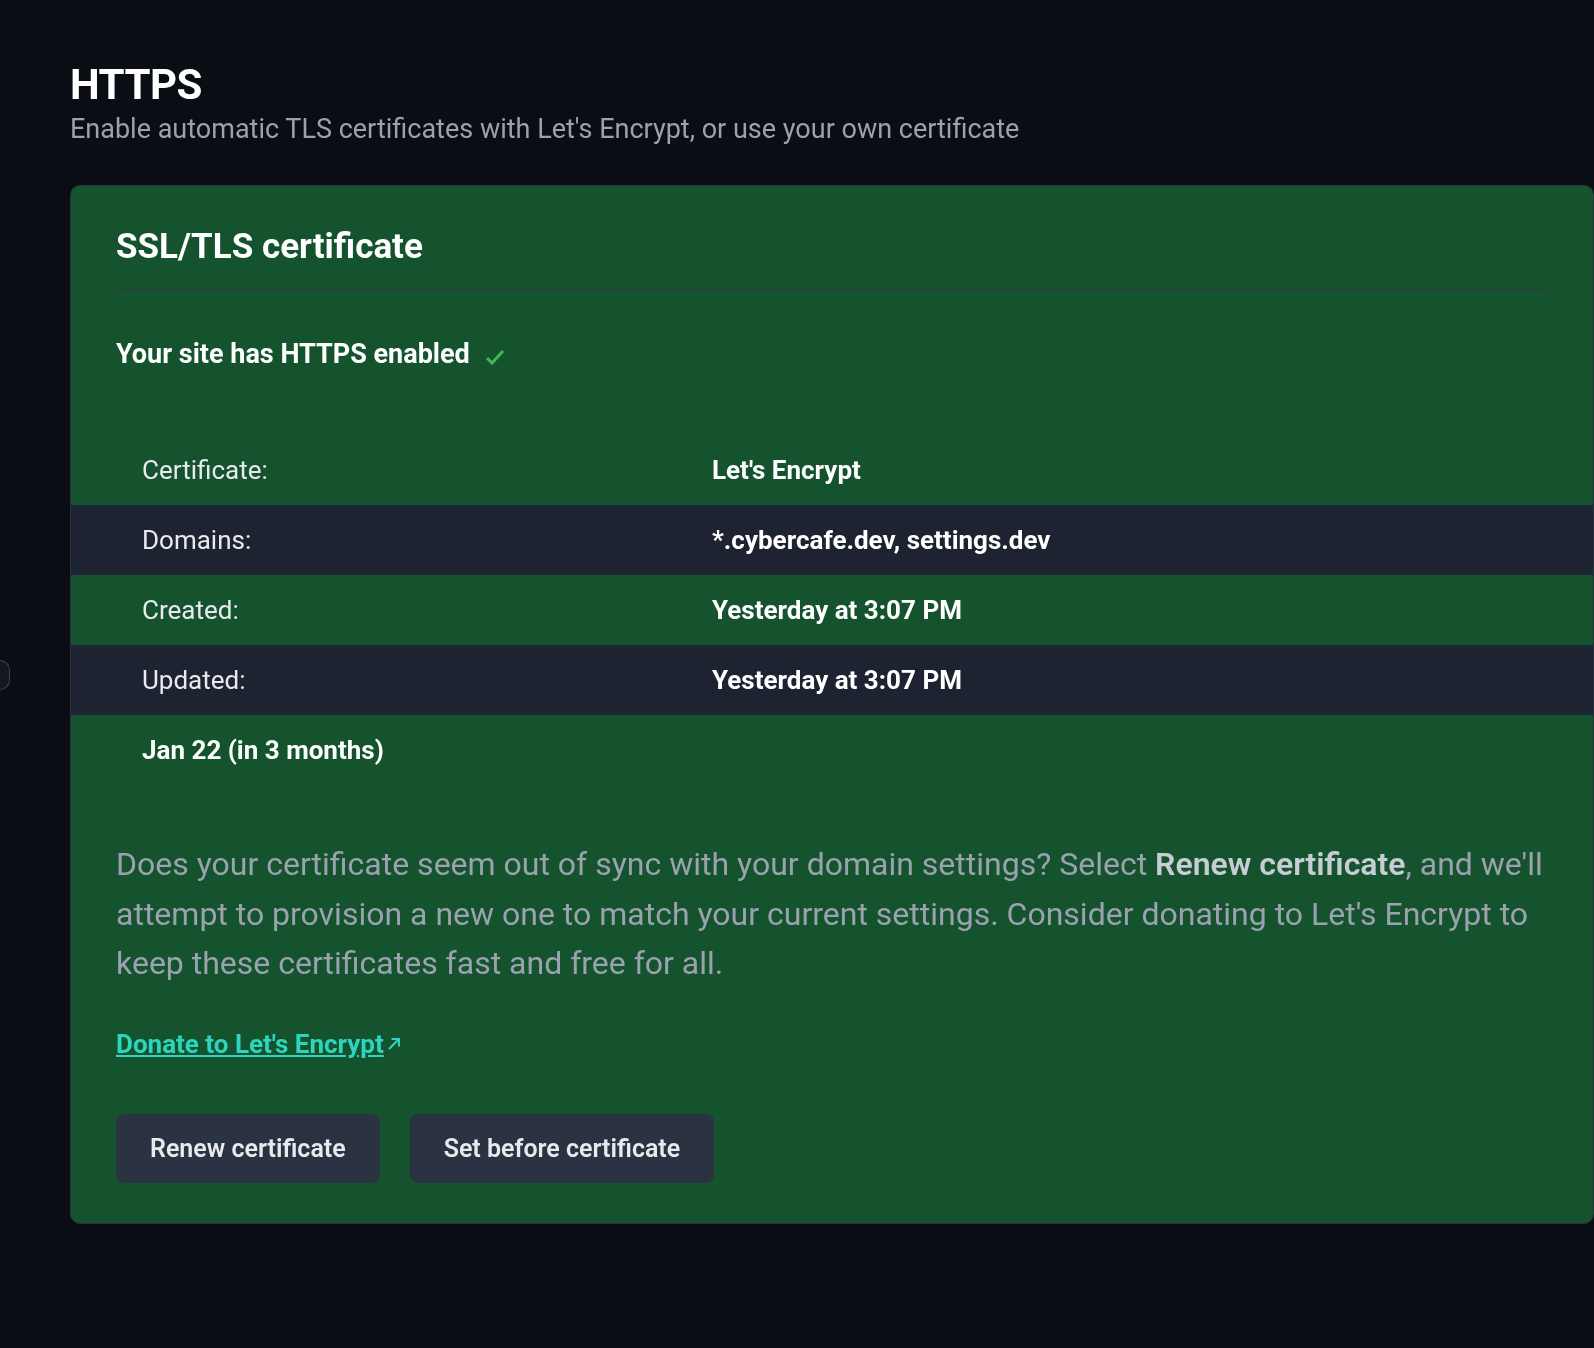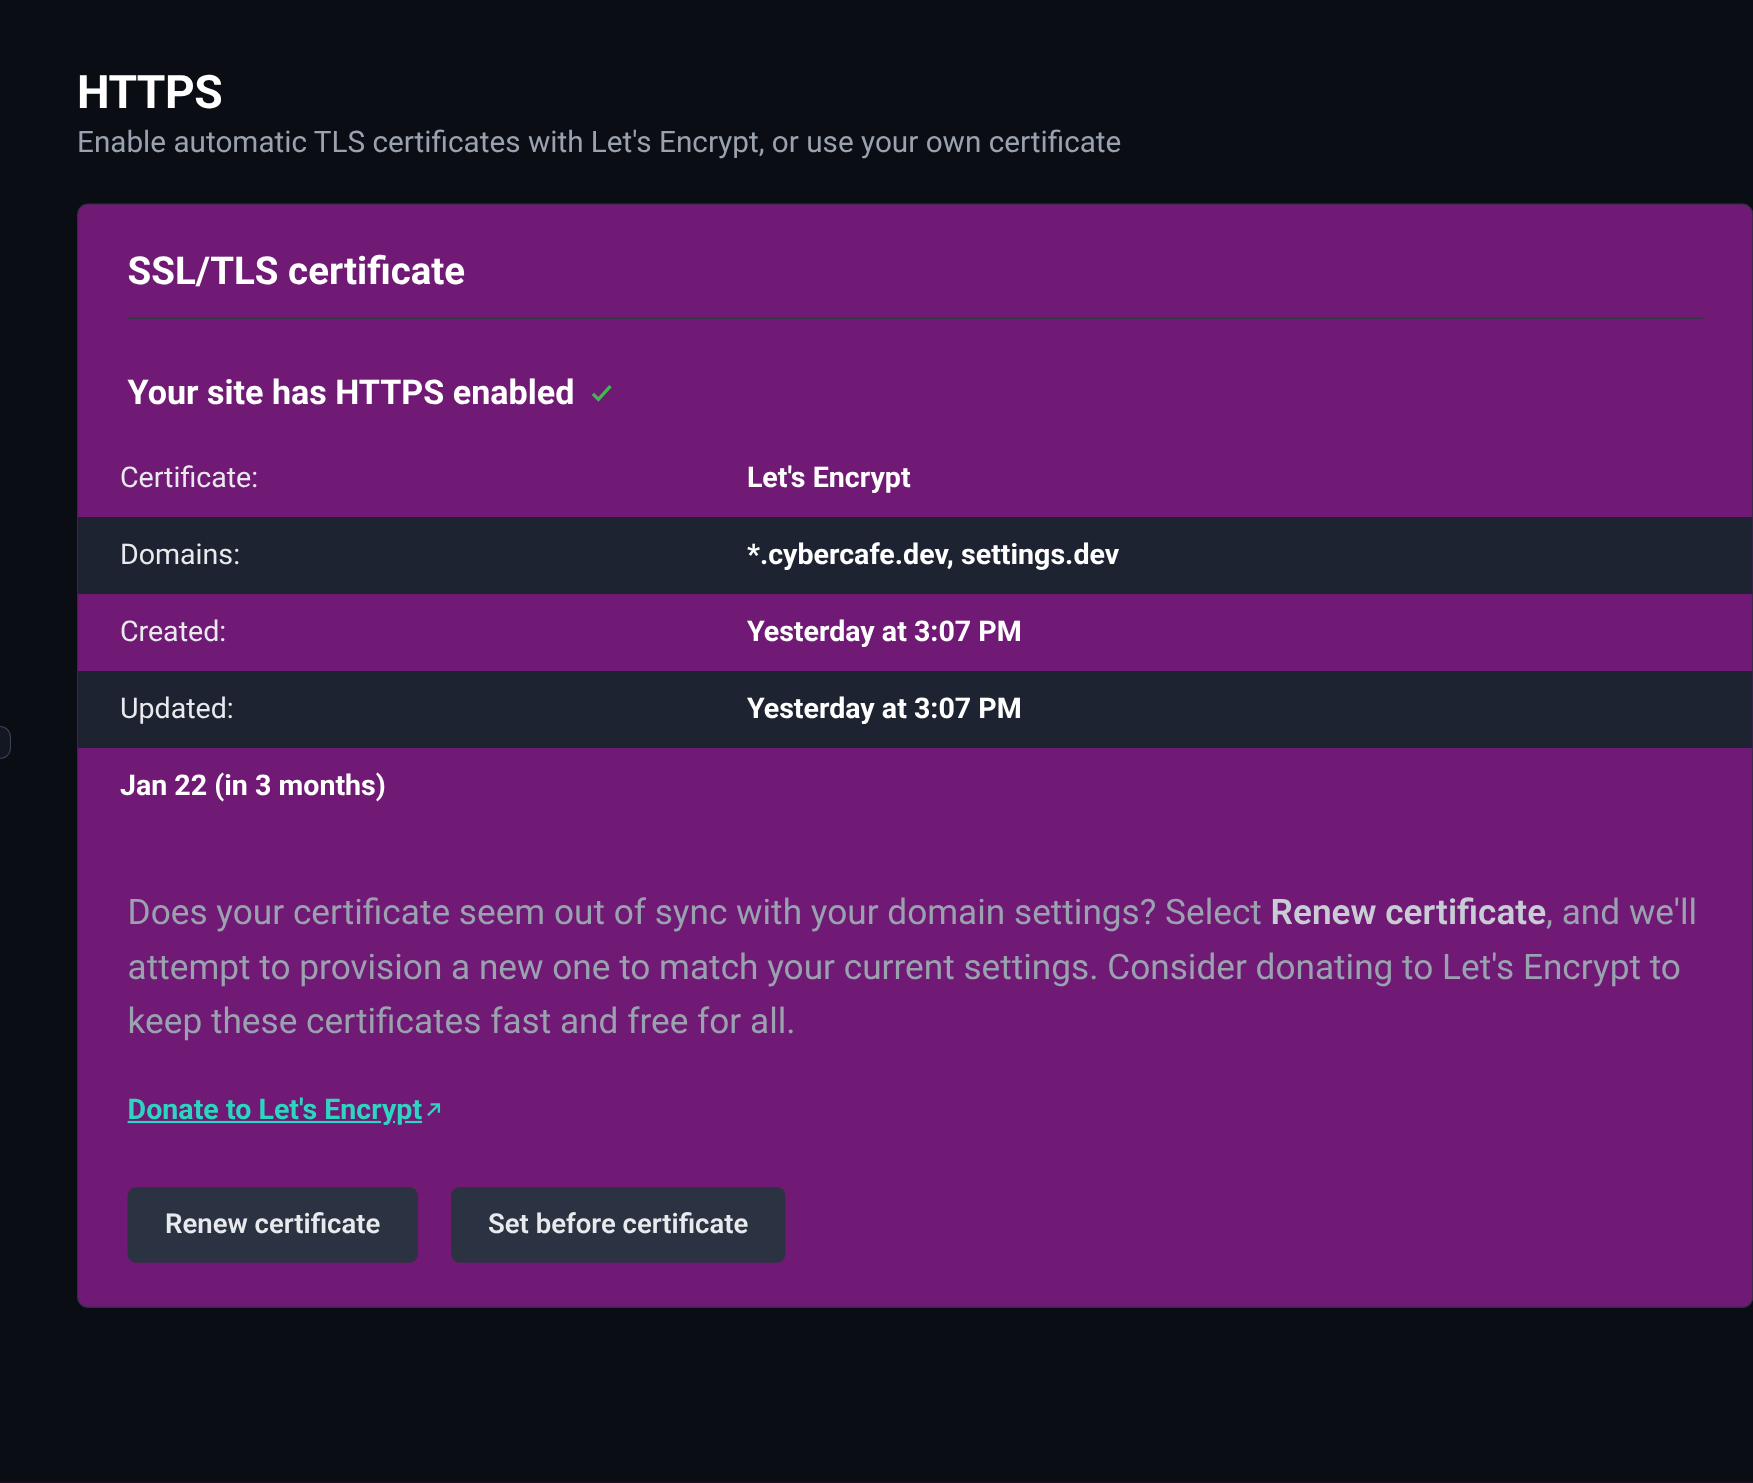--- a/index.html
+++ b/index.html
@@ -26,63 +26,63 @@
     margin-bottom: 4px;
     letter-spacing: -0.5px;
   }
   .page-subtitle {
     font-size: 27px;
     color: #9aa2af;
     margin-bottom: 24px;
     font-weight: 400;
   }
   .card {
-    background: #701a75;
+    background: #14532d;
     border: 1px solid #2a3140;
     border-radius: 10px;
     padding: 40px 0 40px 0;
     margin-top: 40px;
   }
   .card-inner {
     padding: 0 45px 0 45px;
   }
   .card-title {
     font-size: 35px;
     font-weight: 700;
     color: #ffffff;
     padding-bottom: 22px;
     border-bottom: 1px solid #2f3744;
     margin-bottom: 48px;
   }
   .status-line {
-    font-size: 31px;
+    font-size: 27px;
     font-weight: 700;
     color: #ffffff;
     display: flex;
-    align-items: center;
+    align-items: flex-end;
     gap: 12px;
-    margin-bottom: 25px;
+    margin-bottom: 65px;
   }
   .check-icon {
     width: 26px;
     height: 26px;
     display: inline-flex;
     align-items: center;
     justify-content: center;
   }
   .check-icon svg {
     width: 24px;
     height: 24px;
     stroke: #3fb950;
     stroke-width: 3;
     fill: none;
   }
   .info-row {
     display: flex;
-    padding: 20px 38px;
+    padding: 20px 71px;
     font-size: 26px;
   }
   .info-row.alt {
     background: #1d2330;
   }
   .info-label {
     width: 570px;
     color: #e8eaed;
     font-weight: 400;
   }

